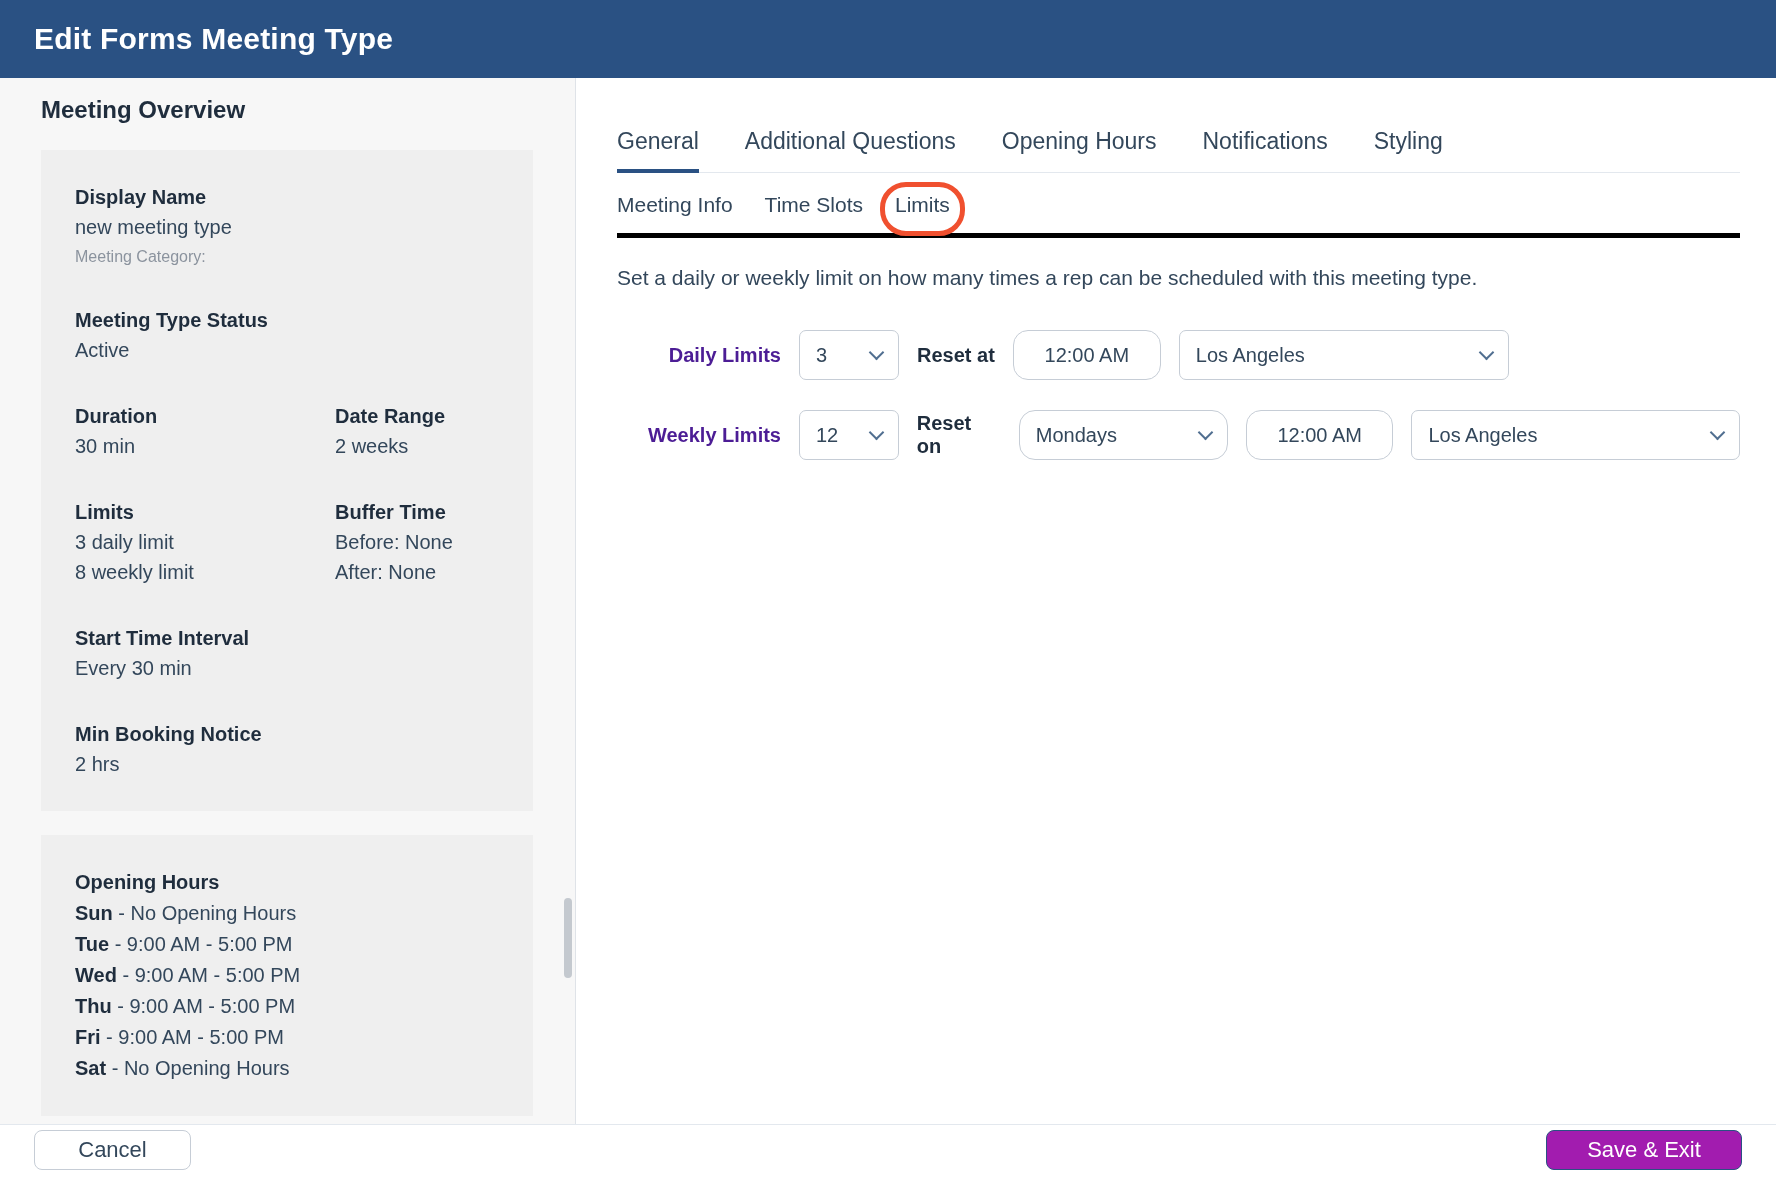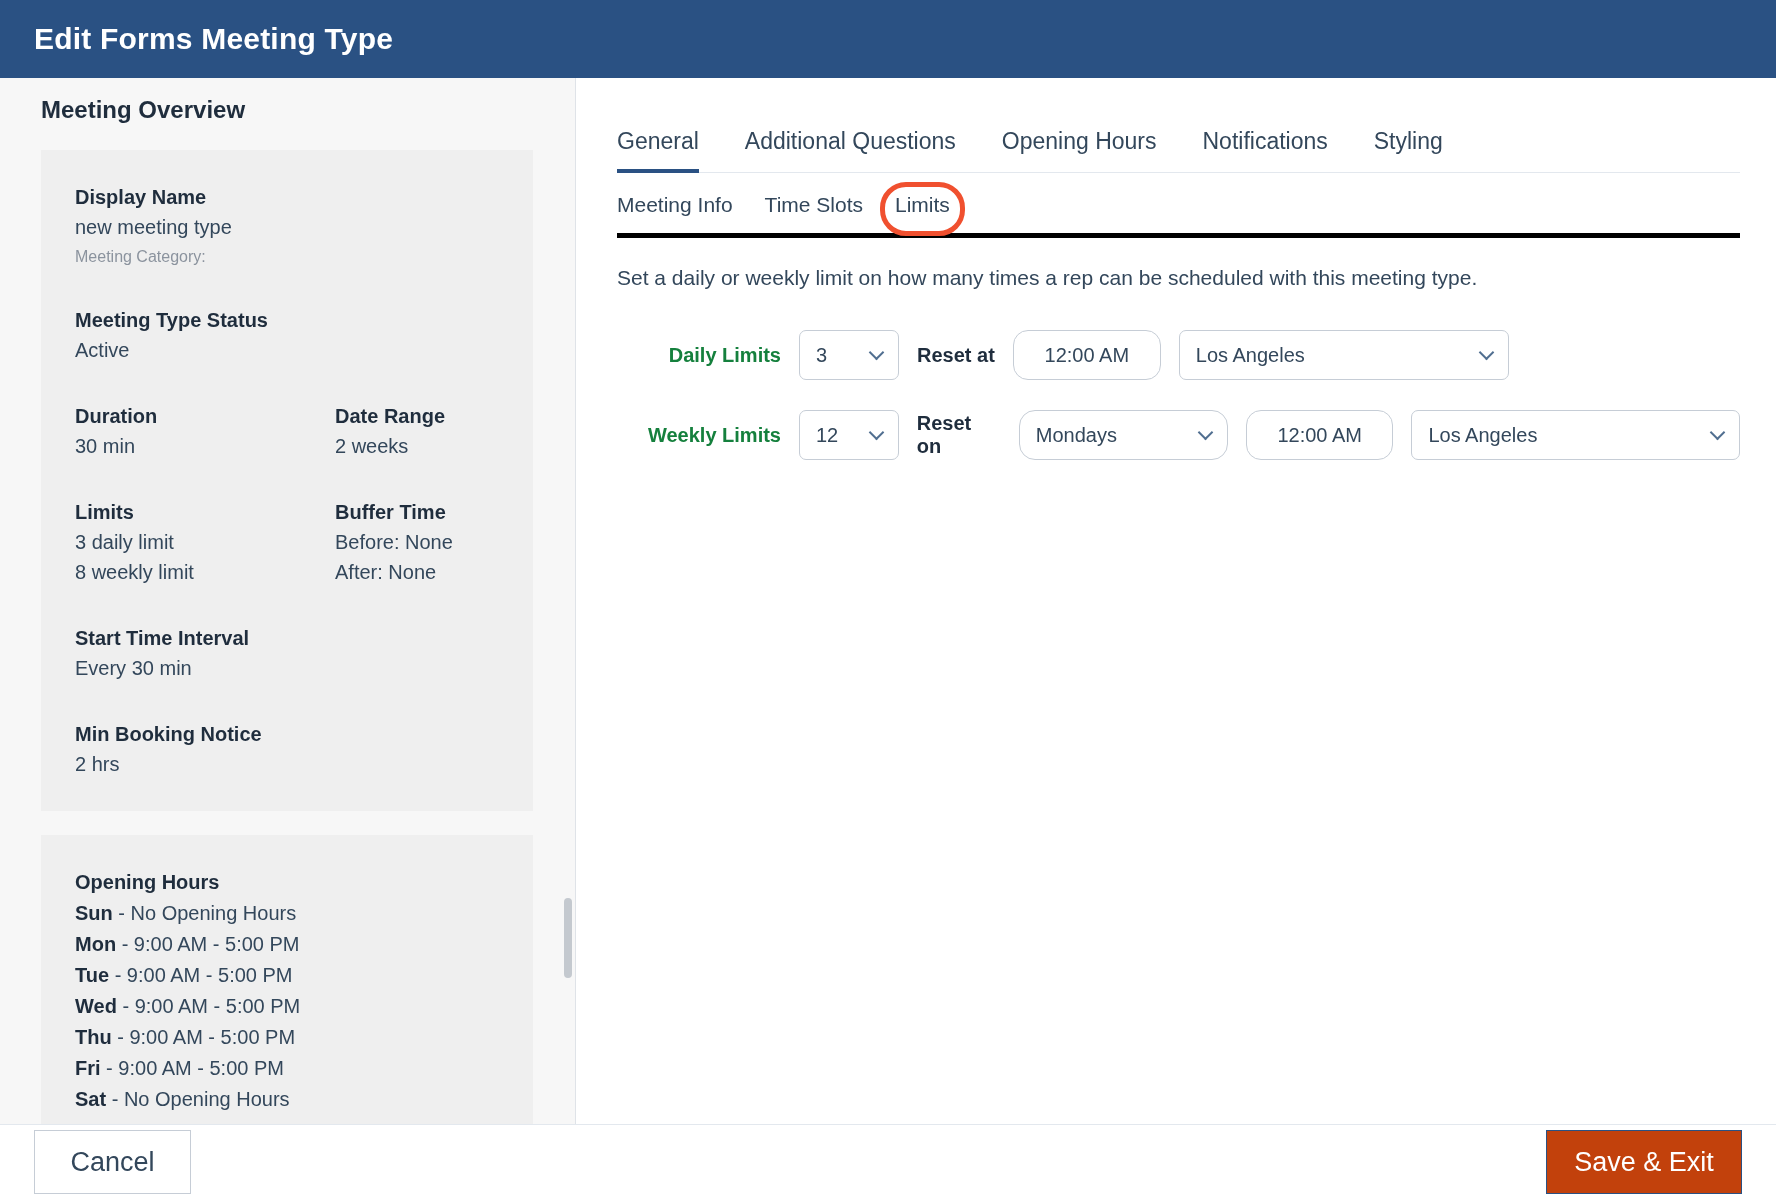--- a/index.html
+++ b/index.html
@@ -39,41 +39,41 @@
   .subtab { font-size:21px; color:#33475b; padding-bottom:16px; position:relative; cursor:pointer; white-space:nowrap; }
   .subtab.active::after { content:""; position:absolute; left:0; right:0; bottom:-1px; height:3px; background:#33475b; }
   .subtab-wrap { position:relative; }
   .annotation { position:absolute; left:-15px; right:-15px; top:-11px; bottom:-3px;
     border:5px solid #f0502f; border-radius:26px; pointer-events:none; z-index:5; }
 
   .desc { font-size:21px; color:#33475b; margin-top:28px; }
 
   .limits-form { margin-top:40px; display:flex; flex-direction:column; gap:30px; }
   .form-row { display:flex; align-items:center; gap:18px; }
-  .row-label { flex:0 0 164px; width:164px; text-align:right; font-weight:700; font-size:20px; color:#15803d; }
+  .row-label { flex:0 0 164px; width:164px; text-align:right; font-weight:700; font-size:20px; color:#4c1d95; }
   .reset-label { font-weight:700; font-size:20px; color:#1f2d3d; }
   .control { height:50px; background:#fff; border:1px solid #c6cdd6; border-radius:7px;
     display:flex; align-items:center; font-size:20px; color:#33475b; padding:0 16px; }
   .select { justify-content:space-between; cursor:pointer; }
   .timebox { justify-content:center; cursor:pointer; }
   .w-count { width:100px; }
   .w-day { width:210px;border-radius:16px; }
   .w-tz { width:330px; }
   .w-time { width:148px;border-radius:15px; }
   .chev { width:11px; height:11px; border-left:2px solid #516f90; border-bottom:2px solid #516f90;
     transform:rotate(-45deg); position:relative; top:-3px; flex:0 0 auto; margin-left:14px; }
 
   
   .footer { flex:0 0 80px; background:#fff; border-top:1px solid #e3e8ee;
     display:flex; align-items:flex-start; justify-content:space-between; padding:5px 34px 0 34px; }
   button { font-family:inherit; }
-  .btn { height:64px; border-radius:0; font-size:27px; display:flex; align-items:center;
+  .btn { height:40px; border-radius:8px; font-size:22px; display:flex; align-items:center;
     justify-content:center; cursor:pointer; }
   .btn-cancel { width:157px; background:#fff; border:1px solid #c6cdd6; color:#33475b; }
-  .btn-save { width:196px; background:#c2410c; border:1px solid #2a5183; color:#fff; }
+  .btn-save { width:196px; background:#a21caf; border:1px solid #2a5183; color:#fff; }
 </style>
 </head>
 <body>
 
 <div class="app">
 
   <header class="header">
     <h1 class="header-title">Edit Forms Meeting Type</h1>
   </header>
 
@@ -123,21 +123,20 @@
 
         <div class="block">
           <div class="field-label">Min Booking Notice</div>
           <div>2 hrs</div>
         </div>
       </div>
 
       <div class="card oh-card">
         <div class="field-label">Opening Hours</div>
         <div class="oh-row"><b>Sun</b><span> - No Opening Hours</span></div>
-        <div class="oh-row"><b>Mon</b><span> - 9:00 AM - 5:00 PM</span></div>
         <div class="oh-row"><b>Tue</b><span> - 9:00 AM - 5:00 PM</span></div>
         <div class="oh-row"><b>Wed</b><span> - 9:00 AM - 5:00 PM</span></div>
         <div class="oh-row"><b>Thu</b><span> - 9:00 AM - 5:00 PM</span></div>
         <div class="oh-row"><b>Fri</b><span> - 9:00 AM - 5:00 PM</span></div>
         <div class="oh-row"><b>Sat</b><span> - No Opening Hours</span></div>
       </div>
 
       <div class="card sliver"></div>
       <div class="scroll-thumb"></div>
     </aside>

